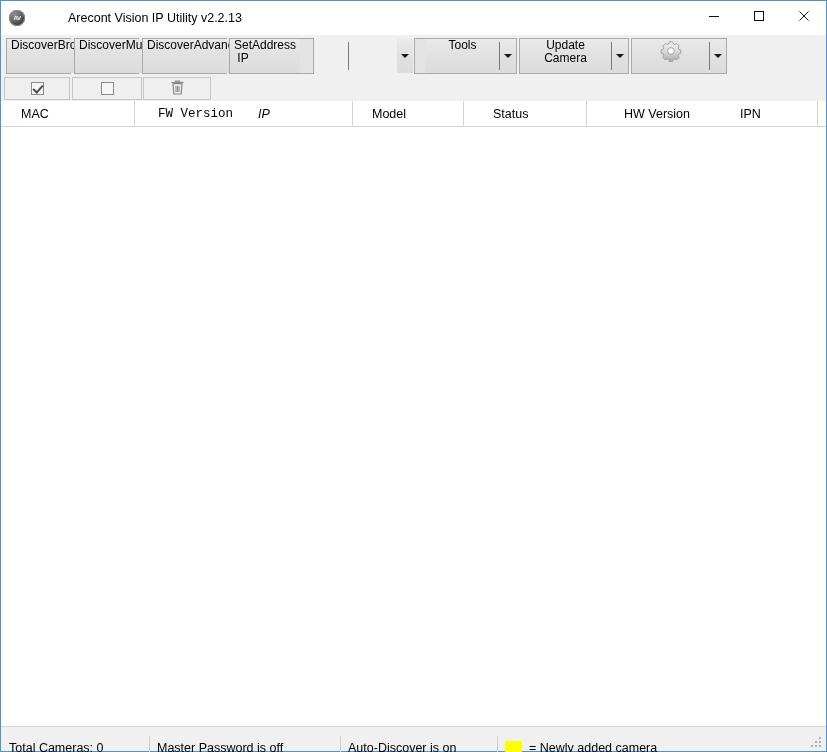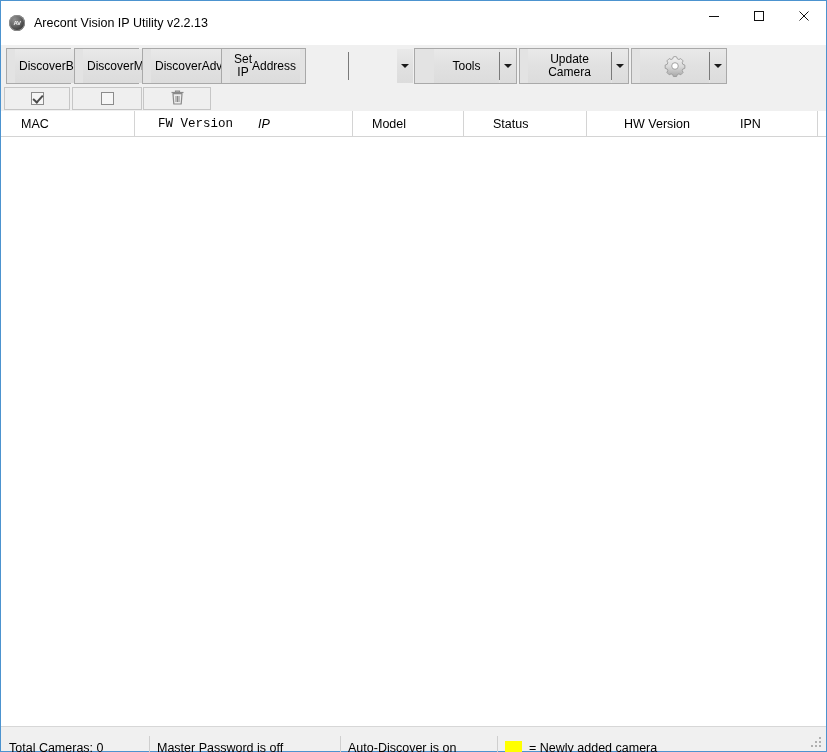--- a/index.html
+++ b/index.html
@@ -25,26 +25,27 @@
     height: 752px;
     box-sizing: border-box;
     border: 1px solid #4c93cf;
     background: #f0f0f0;
     display: flex;
     flex-direction: column;
   }
 
   
   .titlebar {
-    height: 44px;
+    height: 34px;
     min-height: 30px;
     background: #ffffff;
     display: flex;
     align-items: center;
     position: relative;
+    gap: 34px;
   }
   .app-icon {
     width: 16px; height: 16px;
     margin-left: 8px;
     border-radius: 50%;
     background: radial-gradient(circle at 34% 28%, #8f8f8f 0%, #6a6a6a 38%, #3c3c3c 72%, #2a2a2a 100%);
     box-shadow: inset 0 0 0 1px #8d8d8d;
     position: relative;
     flex: 0 0 auto;
   }
@@ -95,30 +96,28 @@
     top: 3px;
     height: 36px;
     box-sizing: border-box;
     display: flex;
     background: #e3e3e3;
     border: 1px solid #a9a9a9;
   }
   .tb-main {
     flex: 1 1 auto;
     display: flex;
-    align-items: center;
     justify-content: center;
     text-align: center;
     line-height: 13px;
     font-size: 12px;
     color: #000;
     padding: 0 4px;
     box-sizing: border-box;
     background: linear-gradient(180deg,#e9e9e9 0%, #e1e1e1 50%, #dcdcdc 100%);
-    margin-left: 8px;
   }
   .tb-main span { display: block; }
   .tb-split {
     width: 1px;
     background: #7a7a7a;
     margin: 3px 0;
     flex: 0 0 1px;
   }
   .tb-arrow {
     width: 16px;
@@ -303,21 +302,21 @@
       <div class="tb-main">
         <span>Discover</span>
         <span>Advanced</span>
       </div>
       <div class="tb-split"></div>
       <div class="tb-arrow">
         <div class="tri-down"></div>
       </div>
     </div>
 
-    <div class="tb-group" style="left:220px;width:85px;gap:48px;">
+    <div class="tb-group" style="left:228px;width:85px;gap:48px;">
       <div class="tb-main">
         <span>Set IP</span>
         <span>Address</span>
       </div>
       <div class="tb-split"></div>
       <div class="tb-arrow">
         <div class="tri-down"></div>
       </div>
     </div>
 

